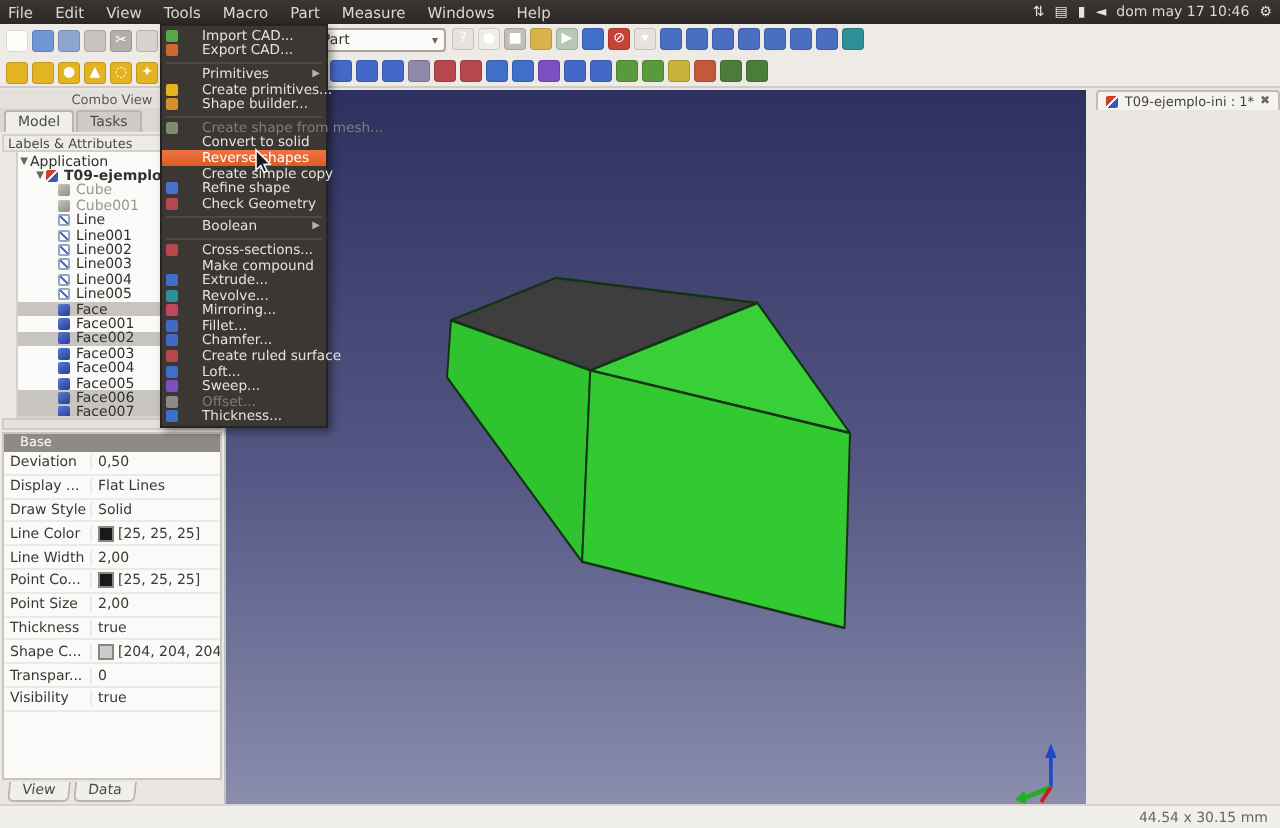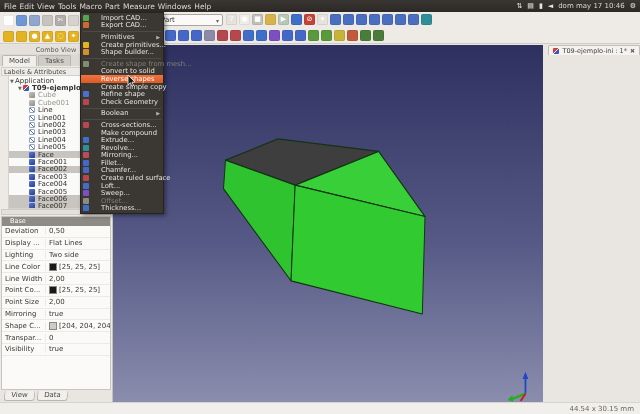--- a/index.html
+++ b/index.html
@@ -4,21 +4,21 @@
 <style>
   * { margin:0; padding:0; box-sizing:border-box; }
   html,body { background:#d8d4cf; }
   .screen { position:relative; width:640px; height:414px; overflow:hidden;
     font-family:"DejaVu Sans","Liberation Sans",sans-serif; background:#e9e6e2; }
 
   
   .top-panel { position:absolute; top:0; left:0; right:0; height:12px;
     background:linear-gradient(#3a3633,#2b2825); color:#dcd8d1; display:flex;
     align-items:center; font-size:7.5px; z-index:30; }
-  .top-panel .menus { display:flex; gap:3px; padding-left:4px; }
+  .top-panel .menus { display:flex; gap:11px; padding-left:4px; }
   .menu-label { cursor:default; }
   .indicators { margin-left:auto; display:flex; align-items:center; gap:5px; padding-right:4px; font-size:7px; }
   .ind-icon { font-size:7px; line-height:1; color:#e8e4dd; }
 
   
   .toolbars { position:absolute; top:12px; left:0; right:0; height:32px;
     background:#eeebe7; border-bottom:1px solid #cfcbc6; z-index:5; }
   .tb-row { position:relative; height:16px; display:flex; align-items:center; padding-left:3px; gap:2px; }
   .tb-icon { width:11px; height:11px; border-radius:2px; flex:none; font-size:7px; line-height:11px;
     text-align:center; color:#fff; box-shadow:inset 0 0 0 0.5px rgba(0,0,0,.15); }
@@ -321,28 +321,28 @@
             </div>
 
             <div class="prop-row">
               <span class="pname">Display ...</span>
               <span class="pval">
 
                 <span>Flat Lines</span>
               </span>
             </div>
 
-
-            <div class="prop-row">
-              <span class="pname">Lighting</span>
-              <span class="pval">
-
-                <span>Two side</span>
-              </span>
-            </div>
+            <div class="prop-row">
+              <span class="pname">Draw Style</span>
+              <span class="pval">
+
+                <span>Solid</span>
+              </span>
+            </div>
+
 
             <div class="prop-row">
               <span class="pname">Line Color</span>
               <span class="pval">
                 <span class="swatch" style="background: rgb(25, 25, 25);"></span>
                 <span>[25, 25, 25]</span>
               </span>
             </div>
 
             <div class="prop-row">
@@ -363,21 +363,21 @@
 
             <div class="prop-row">
               <span class="pname">Point Size</span>
               <span class="pval">
 
                 <span>2,00</span>
               </span>
             </div>
 
             <div class="prop-row">
-              <span class="pname">Mirroring</span>
+              <span class="pname">Thickness</span>
               <span class="pval">
 
                 <span>true</span>
               </span>
             </div>
 
             <div class="prop-row">
               <span class="pname">Shape C...</span>
               <span class="pval">
                 <span class="swatch" style="background: rgb(204, 204, 204);"></span>

